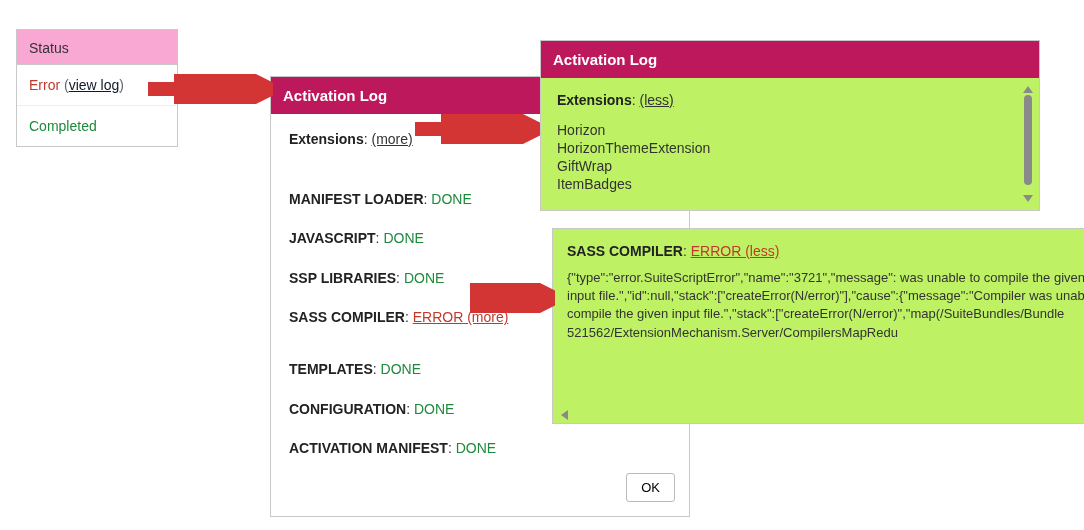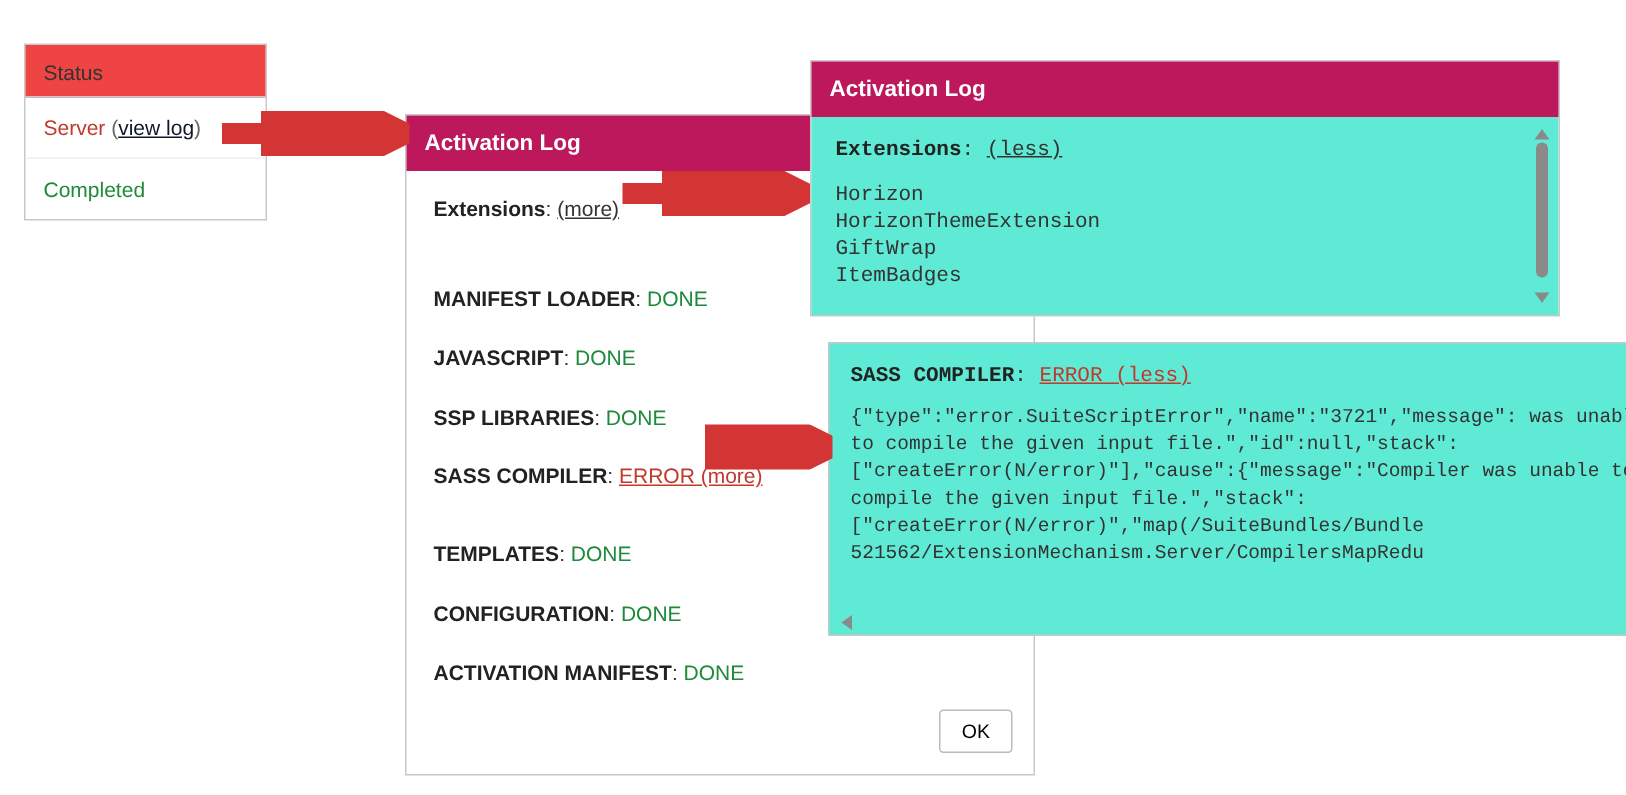--- a/index.html
+++ b/index.html
@@ -13,21 +13,21 @@
     color: #333;
     background: #fff;
     position: relative;
   }
   .panel {
     position: absolute;
     border: 1px solid #c8c8c8;
     background: #fff;
   }
   .status-header {
-    background: #ef4444;
+    background: #f9a8d4;
     border-bottom: 1px solid #c8c8c8;
     padding: 10px 12px 8px 12px;
     font-weight: 400;
     color: #333;
   }
   .status-row {
     padding: 12px 12px;
     border-bottom: 1px solid #eee;
   }
   .status-row:last-child { border-bottom: none; }
@@ -61,23 +61,22 @@
     font-size: 13px;
   }
   .btn-row {
     padding: 0 14px 14px 14px;
     display: flex;
     justify-content: flex-end;
   }
   .scrollbox {
     position: absolute;
     border: 1px solid #c8c8c8;
-    background: #5eead4;
+    background: #bef264;
     padding: 12px 26px 12px 14px;
-    font-family: Liberation Mono, monospace;
   }
   .scrollbar-v {
     position: absolute;
     right: 4px;
     top: 8px;
     bottom: 8px;
     width: 14px;
     display: flex;
     flex-direction: column;
     align-items: center;
@@ -127,21 +126,21 @@
     position: absolute;
     pointer-events: none;
   }
 </style>
 </head>
 <body>
 
 <div class="panel" style="left:16px; top:29px; width:162px;">
   <div class="status-header">Status</div>
   <div class="status-row">
-    <span class="err-text">Server</span>
+    <span class="err-text">Error</span>
     <span class="paren">(</span><span class="link">view log</span><span class="paren">)</span>
   </div>
   <div class="status-row">
     <span class="ok-text">Completed</span>
   </div>
 </div>
 
 <div class="panel" style="left:270px; top:76px; width:420px;">
   <div class="dlg-header">Activation Log</div>
   <div class="dlg-body">

